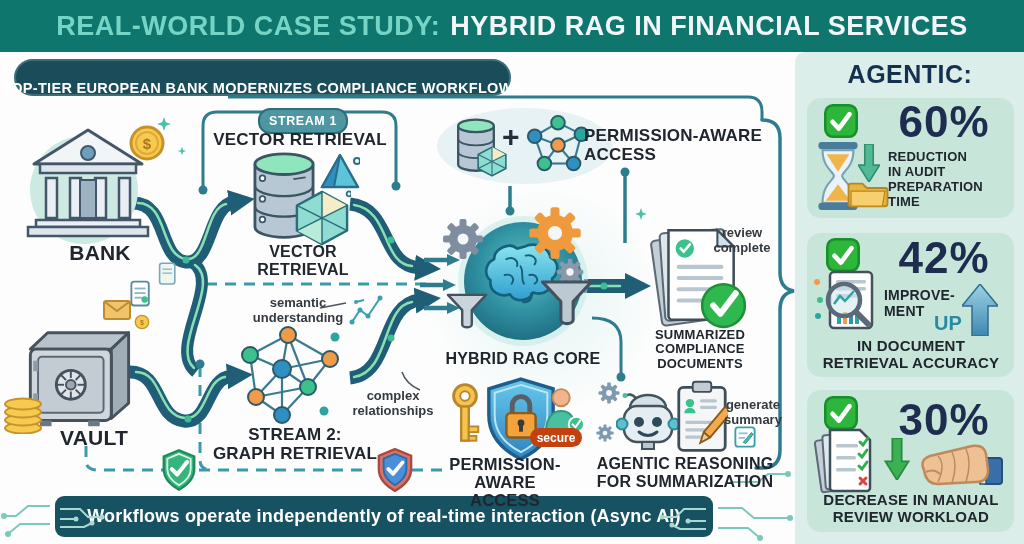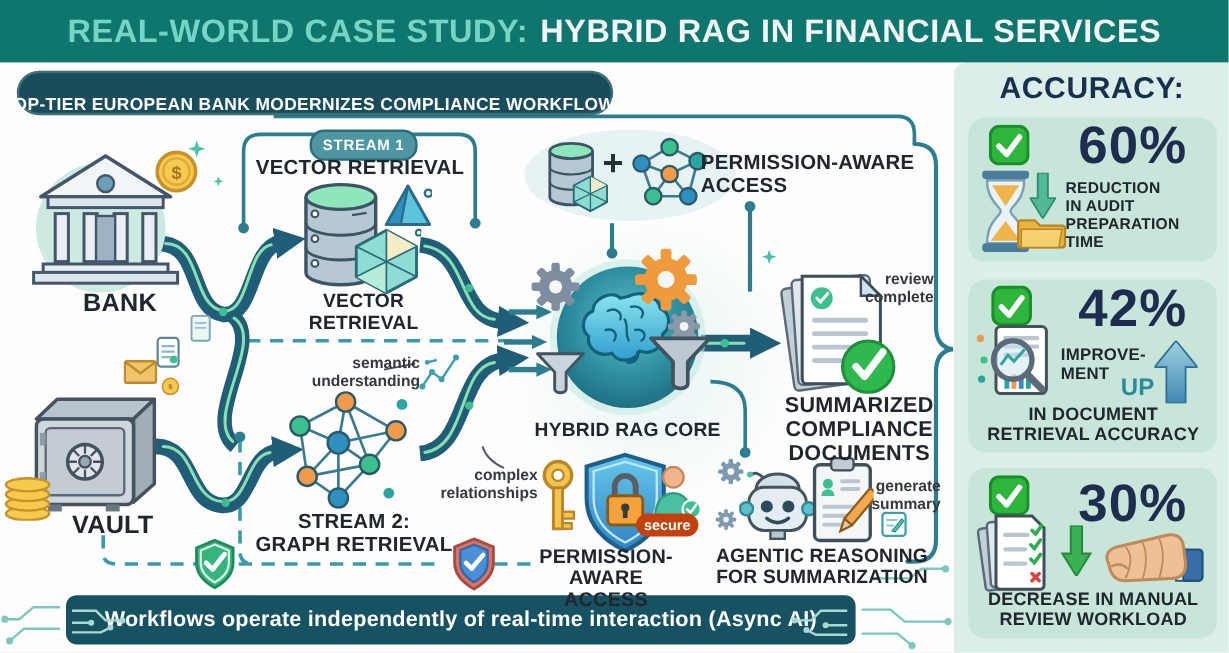--- a/index.html
+++ b/index.html
@@ -1,21 +1,21 @@
 <!DOCTYPE html>
 <html><head>
 <meta charset="utf-8">
 <style>
   html,body{margin:0;padding:0;background:#e8e8e8;}
   #app{position:relative;width:1024px;height:544px;background:#fdfdfd;overflow:hidden;
        font-family:"Liberation Sans",sans-serif;}
   .abs{position:absolute;}
   .z0{z-index:0}.z1{z-index:1}.z2{z-index:2}.z3{z-index:3}
   .lbl{font-weight:800;color:#20262e;text-align:center;line-height:1.1;white-space:pre-line;letter-spacing:.2px;}
-  .note{font-weight:700;color:#33393f;text-align:right;line-height:1.12;white-space:pre-line;}
+  .note{font-weight:700;color:#33393f;text-align:center;line-height:1.12;white-space:pre-line;}
   #hdr{left:0;top:0;width:1024px;height:52px;background:#0f766e;display:flex;align-items:center;justify-content:center;
        font-weight:800;font-size:27px;letter-spacing:.5px;white-space:nowrap;}
   #hdr .acc{color:#76d4c4;margin-right:10px}
   #hdr .rest{color:#f2f6f8}
   #subbanner{left:14px;top:59px;width:497px;height:37px;background:#1a4c5a;border-radius:19px;
        box-shadow:inset 0 0 0 2px rgba(160,220,215,.25);color:#fff;font-weight:800;font-size:14.5px;
        display:flex;align-items:flex-end;justify-content:center;letter-spacing:.3px;white-space:nowrap;}
   #panel{left:795px;top:52px;width:229px;height:492px;background:#dceeea;border-top-left-radius:10px;}
   .card{position:absolute;background:#c7e5d8;border-radius:14px;}
   .bignum{font-weight:800;color:#1d2c4f;font-size:44px;letter-spacing:1px;text-align:center;line-height:1;}
@@ -442,21 +442,21 @@
       <rect x="30" y="44" width="46" height="4" rx="2"></rect>
         <rect x="30" y="55" width="46" height="4" rx="2"></rect>
       <rect x="30" y="66" width="38" height="4" rx="2"></rect>
         <rect x="30" y="77" width="30" height="4" rx="2"></rect>
     </g>
     <circle cx="76" cy="84" r="21" fill="#2eb84e" stroke="#1f8f3a" stroke-width="2.5"></circle>
     <path d="M66,84 L73,92 L88,72" fill="none" stroke="#fff" stroke-width="6" stroke-linecap="round" stroke-linejoin="round"></path>
   </svg>
   <div class="abs z3 note" style="left:706px;top:226px;width:72px;font-size:13px">review
 complete</div>
-  <div class="abs z3 lbl" style="left:646px;top:328px;width:140px;font-size:18px">SUMMARIZED
+  <div class="abs z3 lbl" style="left:630px;top:328px;width:140px;font-size:13px">SUMMARIZED
 COMPLIANCE
 DOCUMENTS</div>
 
   <svg class="abs z2" style="left:446px;top:382px" width="38" height="68" viewBox="0 0 40 70">
     <circle cx="20" cy="14" r="12" fill="#f6c44e" stroke="#b9872a" stroke-width="3"></circle>
     <circle cx="20" cy="14" r="5" fill="#fff" stroke="#b9872a" stroke-width="2"></circle>
     <rect x="16" y="25" width="8" height="36" fill="#f6c44e" stroke="#b9872a" stroke-width="2.5"></rect>
     <rect x="24" y="46" width="10" height="6" fill="#f6c44e" stroke="#b9872a" stroke-width="2"></rect>
     <rect x="24" y="56" width="8" height="5" fill="#f6c44e" stroke="#b9872a" stroke-width="2"></rect>
   </svg>
@@ -521,21 +521,21 @@
     <rect x="1.5" y="1.5" width="21" height="21" rx="3" fill="#fff" stroke="#3aa0a8" stroke-width="2"></rect>
     <g stroke="#8cc8cc" stroke-width="2">
         <path d="M5,8 H15"></path>
         <path d="M5,13 H12"></path>
       </g>
     <path d="M10,18 L19,7 L21,9 L13,19 Z" fill="#49c0a0" stroke="#2f8a96" stroke-width="1"></path>
   </svg>
   <div class="abs z3 lbl" style="left:592px;top:455px;width:186px;font-size:16px">AGENTIC REASONING
 FOR SUMMARIZATION</div>
 
-  <div id="results-h" class="abs z3" style="left:820px;top:60px;width:180px">ACCURACY:</div>
+  <div id="results-h" class="abs z3" style="left:820px;top:60px;width:180px">AGENTIC:</div>
 
   <div class="card z1" style="left:807px;top:98px;width:207px;height:120px"></div>
   <svg class="abs z2" style="left:824px;top:104px" width="34" height="34" viewBox="0 0 40 40">
       <use href="#chk"></use>
     </svg>
   <div class="abs z3 bignum" style="left:874px;top:100px;width:140px">60%</div>
   <svg class="abs z2" style="left:816px;top:142px" width="44" height="70" viewBox="0 0 42 68">
     <rect x="2" y="0" width="38" height="7" rx="3" fill="#4a7d9c"></rect>
     <path d="M6,8 C6,25 17,29 17,33 C17,37 6,41 6,59 L36,59 C36,41 25,37 25,33 C25,29 36,25 36,8 Z" fill="#eaf4f8" stroke="#7aa0b4" stroke-width="2"></path>
     <path d="M10,12 L32,12 L21,29 Z" fill="#f0b54a"></path>

